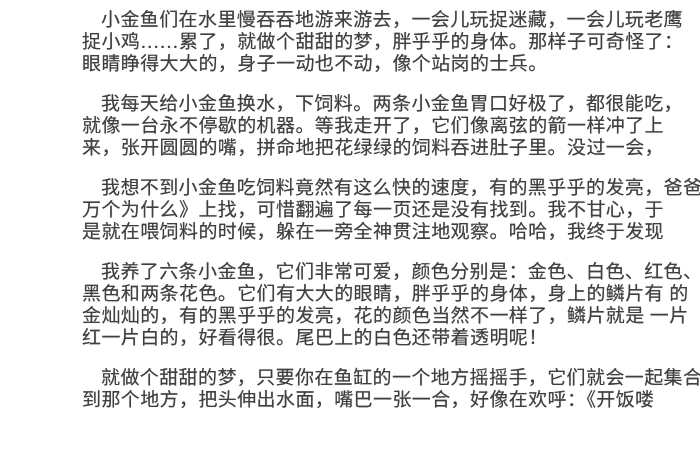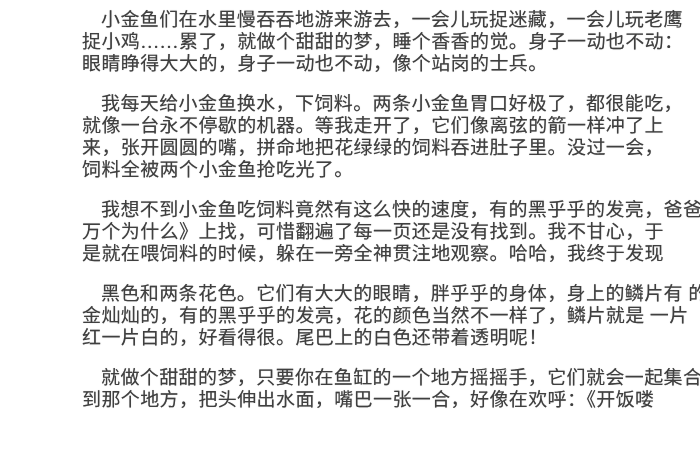--- a/index.html
+++ b/index.html
@@ -43,38 +43,38 @@
     padding-left: 19px;
   }
 </style>
 </head>
 <body>
 
 <div class="page">
 
   <div class="para">
     <div class="line">小金鱼们在水里慢吞吞地游来游去，一会儿玩捉迷藏，一会儿玩老鹰</div>
-    <div class="line">捉小鸡……累了，就做个甜甜的梦，睡个香香的觉。身子一动也不动：</div>
+    <div class="line">捉小鸡……累了，就做个甜甜的梦，胖乎乎的身体。那样子可奇怪了：</div>
     <div class="line">眼睛睁得大大的，身子一动也不动，像个站岗的士兵。</div>
   </div>
 
   <div class="para">
     <div class="line">我每天给小金鱼换水，下饲料。两条小金鱼胃口好极了，都很能吃，</div>
     <div class="line">就像一台永不停歇的机器。等我走开了，它们像离弦的箭一样冲了上</div>
     <div class="line">来，张开圆圆的嘴，拼命地把花绿绿的饲料吞进肚子里。没过一会，</div>
-    <div class="line">饲料全被两个小金鱼抢吃光了。</div>
   </div>
 
   <div class="para">
     <div class="line">我想不到小金鱼吃饲料竟然有这么快的速度，有的黑乎乎的发亮，爸爸</div>
     <div class="line">万个为什么》上找，可惜翻遍了每一页还是没有找到。我不甘心，于</div>
     <div class="line">是就在喂饲料的时候，躲在一旁全神贯注地观察。哈哈，我终于发现</div>
   </div>
 
   <div class="para">
+    <div class="line">我养了六条小金鱼，它们非常可爱，颜色分别是：金色、白色、红色、</div>
     <div class="line">黑色和两条花色。它们有大大的眼睛，胖乎乎的身体，身上的鳞片有 的</div>
     <div class="line">金灿灿的，有的黑乎乎的发亮，花的颜色当然不一样了，鳞片就是 一片</div>
     <div class="line">红一片白的，好看得很。尾巴上的白色还带着透明呢！</div>
   </div>
 
   <div class="para">
     <div class="line">就做个甜甜的梦，只要你在鱼缸的一个地方摇摇手，它们就会一起集合</div>
     <div class="line">到那个地方，把头伸出水面，嘴巴一张一合，好像在欢呼：《开饭喽</div>
   </div>
 

